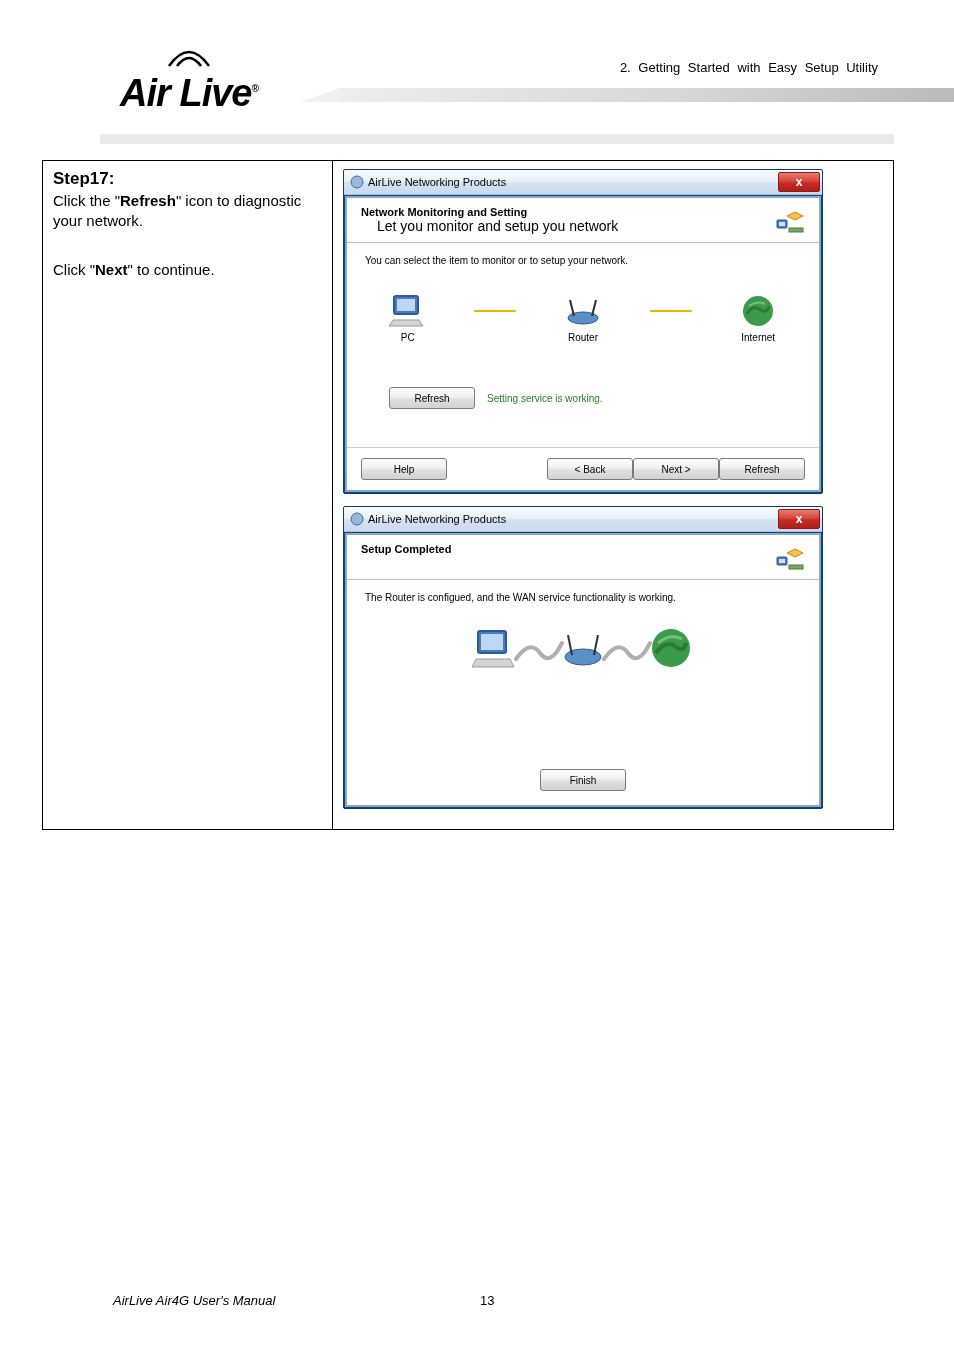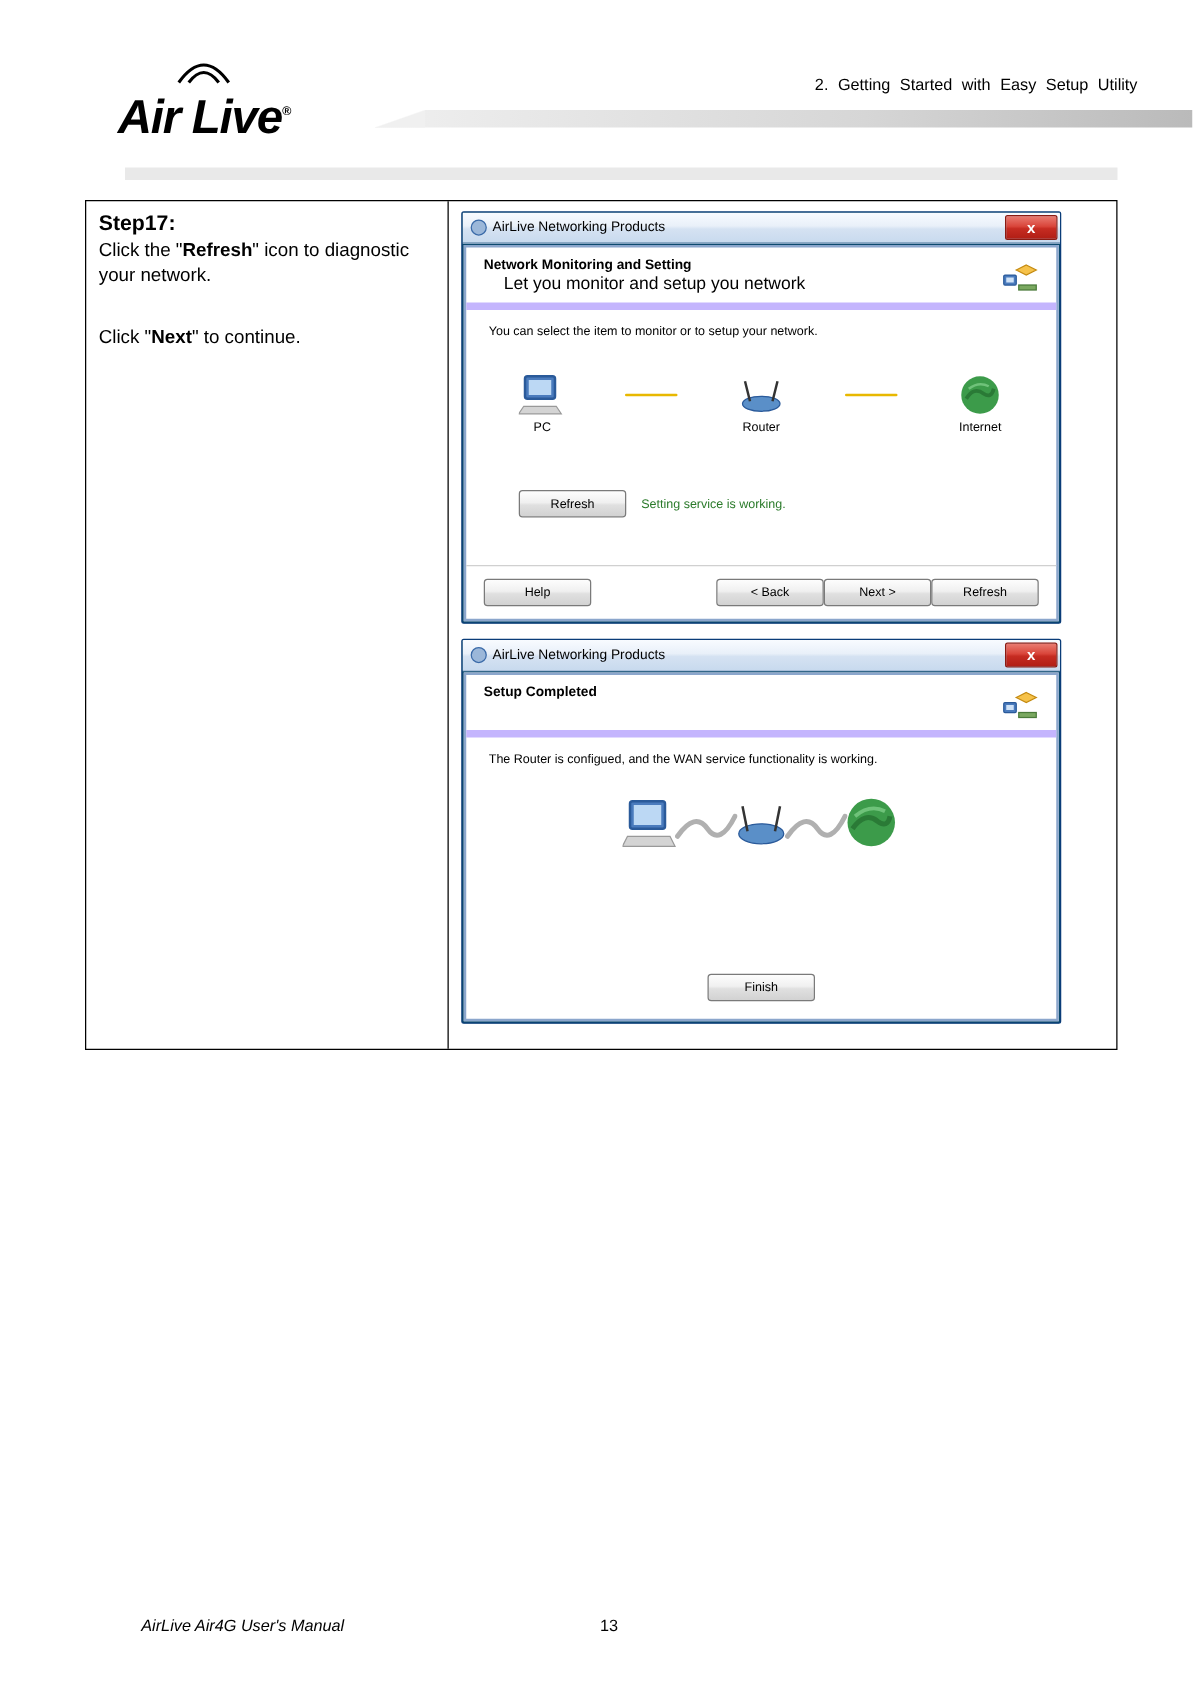--- a/index.html
+++ b/index.html
@@ -14,21 +14,21 @@
     box-sizing: border-box;
   }
   
   .page-header {
     position: relative;
     height: 120px;
     overflow: visible;
   }
   .logo-box {
     position: absolute;
-    left: 58px;
+    left: 84px;
     top: 48px;
     width: 210px;
     display: flex;
     flex-direction: column;
     align-items: center;
   }
   .logo-arcs {
     display: inline-block;
   }
   .logo-text {
@@ -36,21 +36,21 @@
     font-weight: bold;
     font-size: 38px;
     letter-spacing: -1px;
   }
   .logo-reg {
     font-size: 10px;
     vertical-align: super;
   }
   .header-text {
     position: absolute;
-    right: 44px;
+    right: 76px;
     top: 60px;
     font-size: 13px;
     color: #000;
     word-spacing: 4px;
   }
   
   .header-bar {
     position: absolute;
     top: 88px;
     left: 300px;
@@ -61,21 +61,21 @@
   .header-bar-left {
     position: absolute;
     top: 88px;
     left: 300px;
     width: 40px;
     height: 14px;
     background: linear-gradient(to bottom right, #fff 48%, #f0f0f0 52%);
   }
   
   .content-area {
-    margin: 40px 60px 0 68px;
+    margin: 40px 60px 0 42px;
     border: 1px solid #000;
     display: flex;
     box-sizing: border-box;
   }
   .left-col {
     width: 290px;
     border-right: 1px solid #000;
     padding: 8px 10px;
     box-sizing: border-box;
   }
@@ -147,21 +147,21 @@
   }
   .dialog-inner {
     border: 2px solid #8ba6cc;
     margin: 1px;
     background: #fff;
   }
   .dlg-headblock {
     padding: 8px 14px 6px 14px;
     display: flex;
     align-items: flex-start;
-    border-bottom: 6px solid #c4b5fd;
+    border-bottom: 1px solid #c4b5fd;
   }
   .dlg-headtext {
     flex: 1;
   }
   .dlg-headtext b {
     font-size: 11px;
     display: block;
     font-family: Tahoma, Arial, sans-serif;
   }
   .dlg-headtext span {

